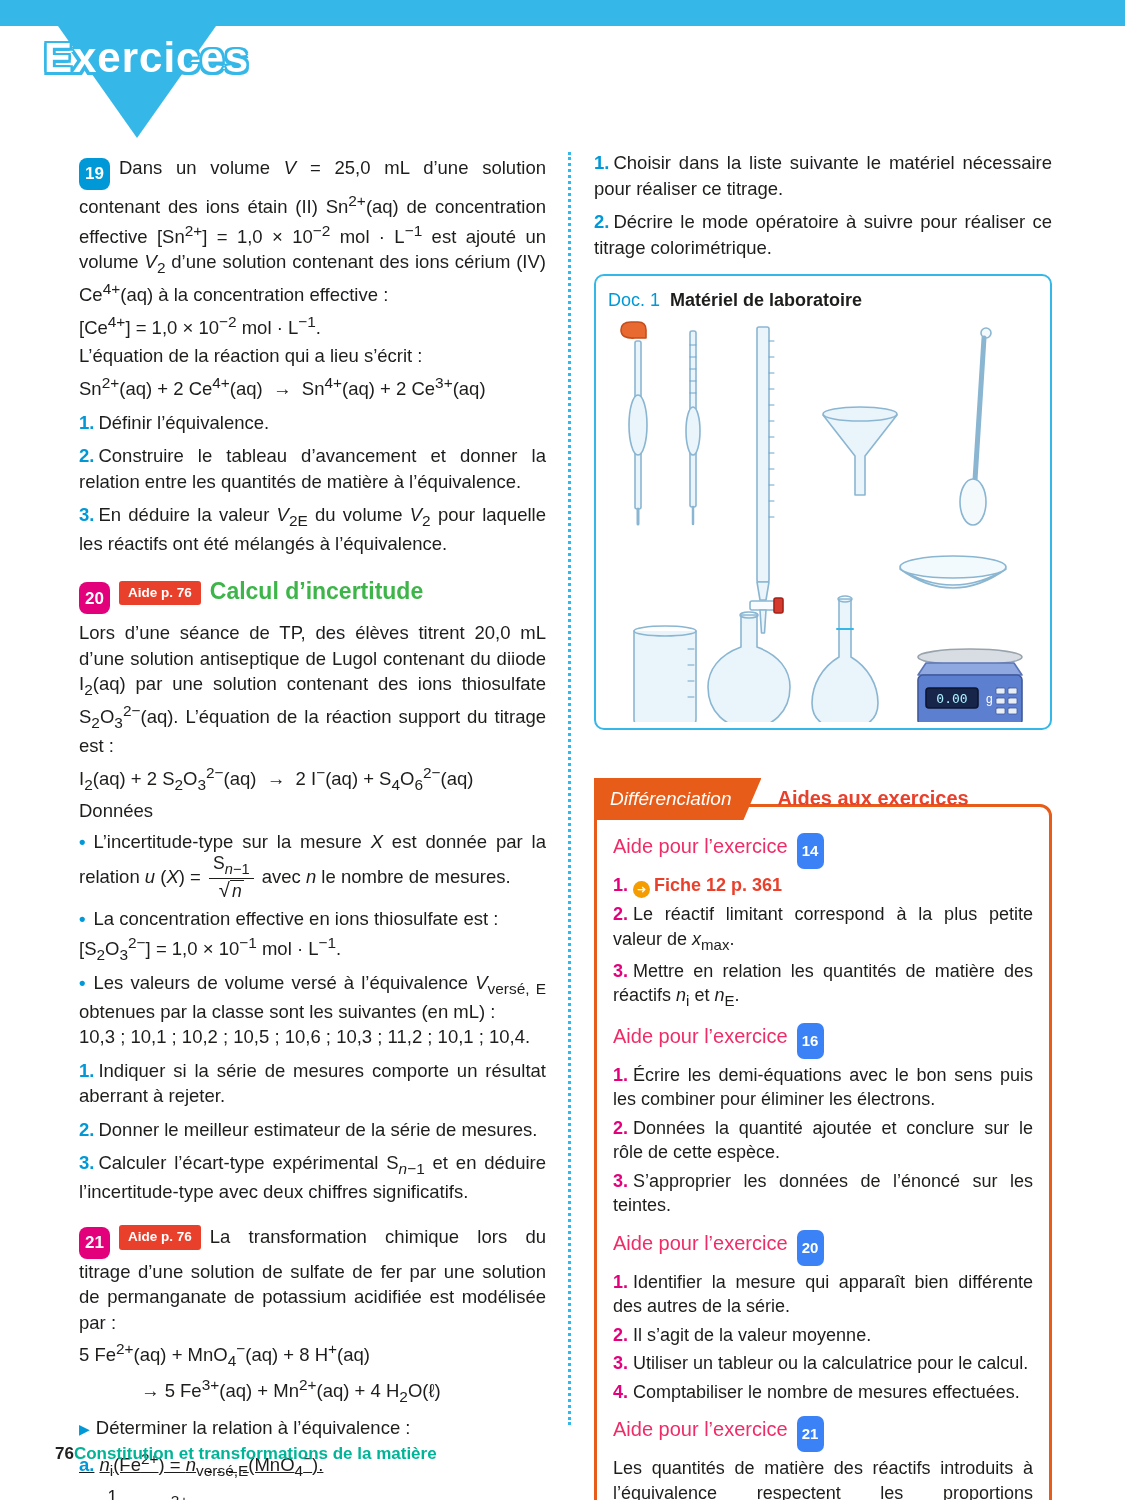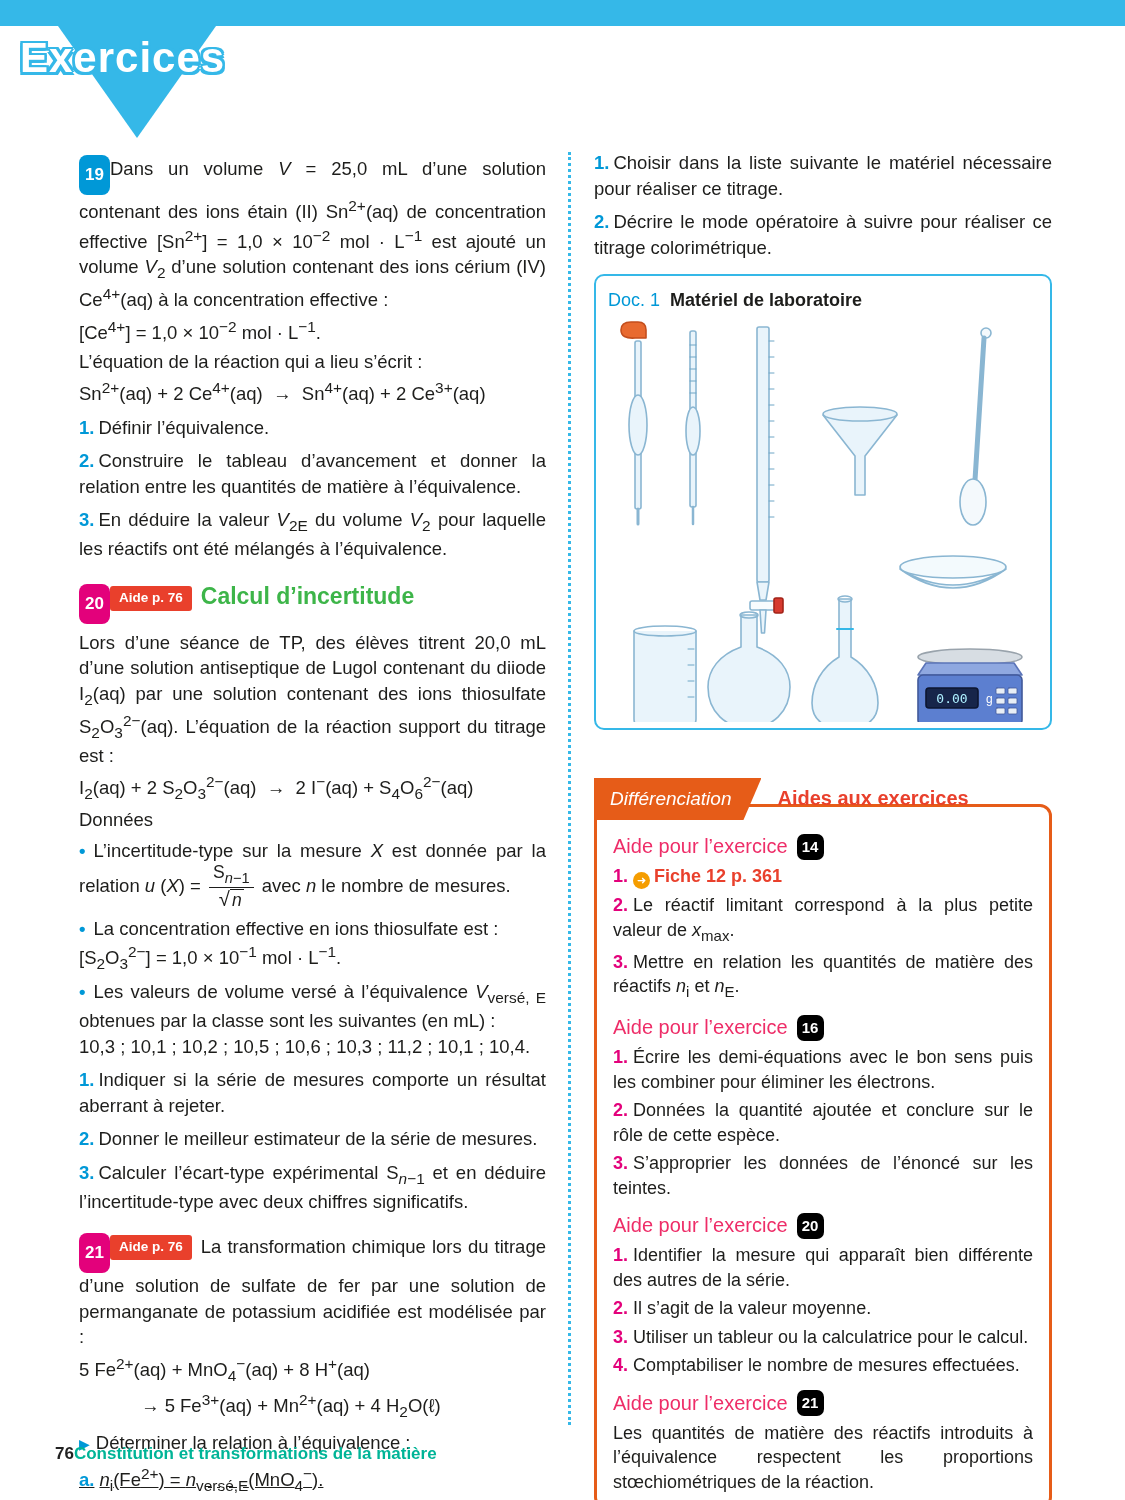--- a/index.html
+++ b/index.html
@@ -4,40 +4,40 @@
 <style>
   html,body{margin:0;padding:0;}
   body{
     width:1125px;height:1500px;position:relative;background:#ffffff;
     font-family:"Liberation Sans",sans-serif;color:#1d1d1b;overflow:hidden;
   }
   
   .topbar{position:absolute;top:0;left:0;width:1125px;height:26px;background:#35b8e8;}
   .title-triangle{position:absolute;top:26px;left:58px;width:0;height:0;
     border-left:79px solid transparent;border-right:79px solid transparent;border-top:112px solid #35b8e8;}
-  .page-title{position:absolute;top:34px;left:20px;margin:0;font-size:42px;font-weight:bold;color:#fff;letter-spacing:1px;
+  .page-title{position:absolute;top:34px;left:44px;margin:0;font-size:42px;font-weight:bold;color:#fff;letter-spacing:1px;
     text-shadow:-2.5px -2.5px 0 #35b8e8,2.5px -2.5px 0 #35b8e8,-2.5px 2.5px 0 #35b8e8,2.5px 2.5px 0 #35b8e8,
     -2.5px 0 0 #35b8e8,2.5px 0 0 #35b8e8,0 -2.5px 0 #35b8e8,0 2.5px 0 #35b8e8;}
   
   .col-left{position:absolute;left:79px;top:155px;width:467px;font-size:18.5px;line-height:1.38;text-align:justify;}
   .col-right{position:absolute;left:594px;top:150px;width:458px;font-size:18.5px;line-height:1.38;}
   .divider{position:absolute;left:568px;top:152px;bottom:75px;border-left:3px dotted #35b8e8;}
   
   p{margin:0;}
   .para{margin:0 0 2px 0;}
   .equation{margin:3px 0;text-align:left;}
   .equation2{margin-left:62px;}
   .question{margin:8px 0 0 0;text-align:justify;}
   .qnum{color:#0098d7;font-weight:bold;margin-right:4px;}
   .bullet{margin:5px 0 0 0;}
   .bdot{color:#0098d7;font-weight:bold;margin-right:8px;}
   .exercise{margin-top:19px;}
   .exercise.first{margin-top:0;}
-  .ex-badge{display:inline-flex;align-items:center;justify-content:center;width:31px;height:40px;border-radius:8px;
-    color:#fff;font-weight:bold;font-size:17px;vertical-align:-5px;}
+  .ex-badge{display:inline-flex;align-items:center;justify-content:center;width:31px;height:32px;border-radius:8px;
+    color:#fff;font-weight:bold;font-size:17px;margin-right:9px;vertical-align:-5px;}
   .badge-blue{background:#0098d7;}
   .badge-pink{background:#e3017b;}
   .aide-tag{display:inline-block;background:#e9402c;color:#fff;font-weight:bold;font-size:13.5px;
     padding:3px 9px;border-radius:3px;margin-right:9px;vertical-align:2px;}
   .ex-header{margin-bottom:6px;}
   .ex-title{color:#3db549;font-weight:bold;font-size:23px;}
   .consigne{margin:8px 0 2px 0;}
   .pointer{color:#0098d7;font-size:14px;margin-right:6px;}
   .option{margin:7px 0 0 0;text-decoration:underline;}
   .optnum{color:#0098d7;font-weight:bold;margin-right:5px;}
@@ -54,24 +54,24 @@
   .doc-title{font-weight:bold;}
   .lab-svg{display:block;width:430px;height:405px;}
   
   .diff-section{margin-top:48px;position:relative;}
   .diff-row{display:flex;align-items:center;gap:16px;position:relative;z-index:2;}
   .diff-badge{background:#e65c18;color:#fff;font-style:italic;font-weight:normal;font-size:19px;
     padding:8px 30px 8px 16px;clip-path:polygon(0 0,100% 0,calc(100% - 18px) 100%,0 100%);}
   .diff-title{color:#e9402c;font-weight:bold;font-size:20px;}
   .aide-box{margin-top:-16px;border:3px solid #e65c18;border-radius:12px;background:#fff;
     padding:26px 16px 12px;font-size:18px;line-height:1.36;text-align:justify;}
-  .aide-heading{display:flex;align-items:center;gap:9px;color:#ee2d68;font-size:20px;margin:12px 0 4px;}
+  .aide-heading{display:flex;gap:9px;color:#ee2d68;font-size:20px;margin:12px 0 4px;}
   .aide-heading.first{margin-top:0;}
-  .mini-badge{display:inline-flex;align-items:center;justify-content:center;width:27px;height:26px;border-radius:7px;
-    background:#000000;color:#fff;font-weight:bold;font-size:15px;}
+  .mini-badge{display:inline-flex;align-items:center;justify-content:center;width:27px;height:36px;border-radius:7px;
+    background:#3b82f6;color:#fff;font-weight:bold;font-size:15px;}
   .aide-item{margin:4px 0 0 0;}
   .anum{color:#e3017b;font-weight:bold;margin-right:5px;}
   .fiche-icon{display:inline-flex;align-items:center;justify-content:center;width:17px;height:17px;border-radius:50%;
     background:#f59d00;color:#fff;font-size:11px;vertical-align:-2px;margin-right:4px;}
   .fiche-text{color:#e9402c;font-weight:bold;}
   
   .footer{position:absolute;left:55px;bottom:36px;display:flex;align-items:baseline;}
   .pg-num{font-size:17px;font-weight:bold;color:#222;}
   .chapter{font-size:17px;font-weight:bold;color:#00b497;}
 </style>

